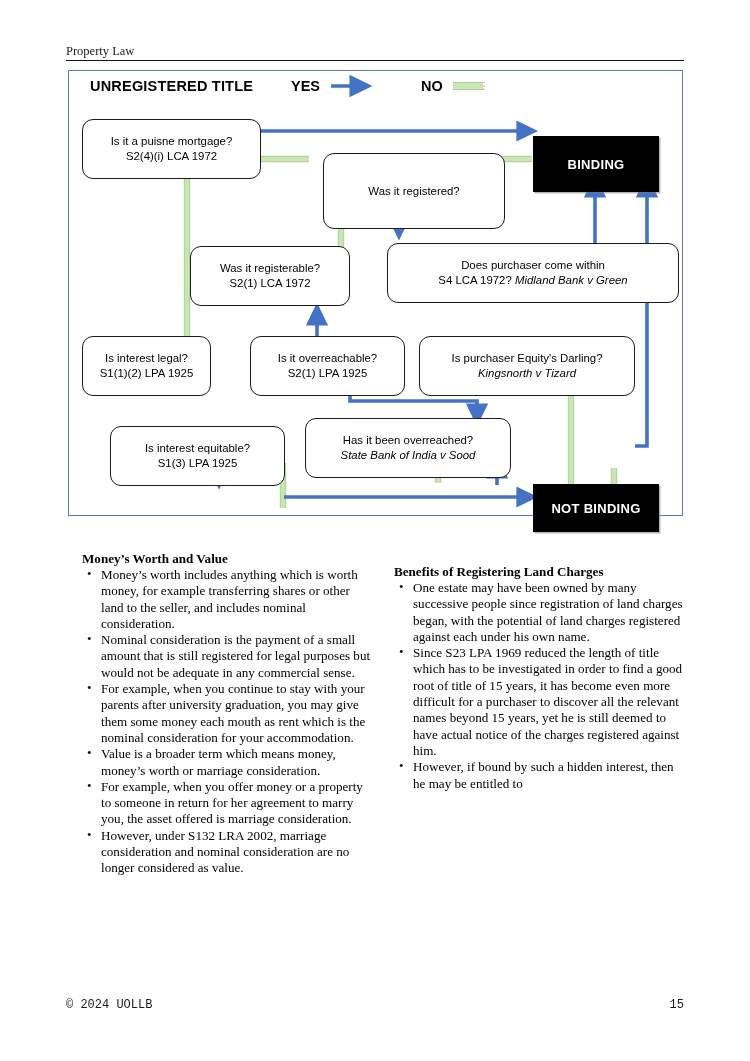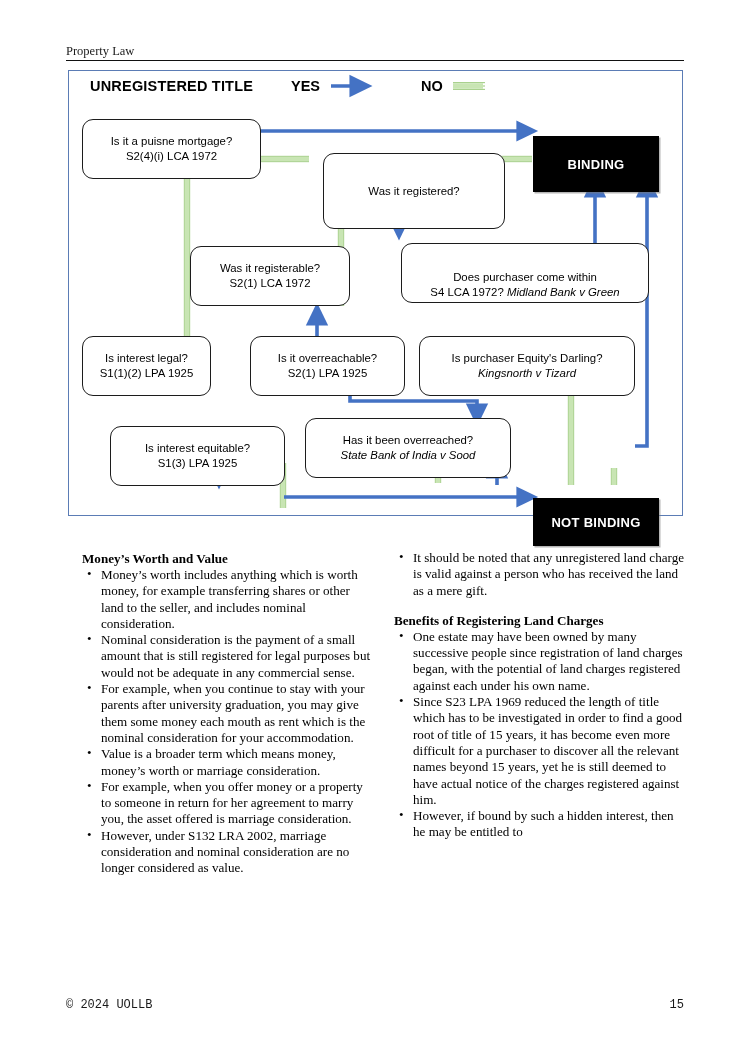--- a/index.html
+++ b/index.html
@@ -282,21 +282,21 @@
         </div>
       </div>
 
       <div class="node" style="left:121px; top:175px; width:160px; height:60px;">
         <div>
           <span>Was it registerable?</span><br>
           <span>S2(1) LCA 1972</span>
         </div>
       </div>
 
-      <div class="node" style="left:332px; top:172px; width:248px; height:60px;align-items:flex-end;">
+      <div class="node" style="left:318px; top:172px; width:292px; height:60px;">
         <div>
           <span>Does purchaser come within</span><br>
           <span>S4 LCA 1972? </span><i>Midland Bank v Green</i>
         </div>
       </div>
 
       <div class="node" style="left:13px; top:265px; width:129px; height:60px;">
         <div>
           <span>Is interest legal?</span><br>
           <span>S1(1)(2) LPA 1925</span>
@@ -328,21 +328,21 @@
         <div>
           <span>Has it been overreached?</span><br>
           <i>State Bank of India v Sood</i>
         </div>
       </div>
 
       <div class="terminal" style="left:464px; top:52px; width:126px; height:56px;">
         <span>BINDING</span>
       </div>
 
-      <div class="terminal" style="left:464px; top:414px; width:126px; height:48px;">
+      <div class="terminal" style="left:464px; top:400px; width:126px; height:48px;">
         <span>NOT BINDING</span>
       </div>
 
     </div>
   </div>
 
   <div class="body-cols">
 
     <div class="col col-left">
       <div class="sec-head">Money’s Worth and Value</div>
@@ -351,21 +351,20 @@
         <li>Nominal consideration is the payment of a small amount that is still registered for legal purposes but would not be adequate in any commercial sense.</li>
         <li>For example, when you continue to stay with your parents after university graduation, you may give them some money each mouth as rent which is the nominal consideration for your accommodation.</li>
         <li>Value is a broader term which means money, money’s worth or marriage consideration.</li>
         <li>For example, when you offer money or a property to someone in return for her agreement to marry you, the asset offered is marriage consideration.</li>
         <li>However, under S132 LRA 2002, marriage consideration and nominal consideration are no longer considered as value.</li>
       </ul>
     </div>
 
     <div class="col col-right">
       <ul class="bullets">
-        <li>It should be noted that any unregistered land charge is valid against a person who has received the land as a mere gift.</li>
       </ul>
       <div class="sec-head spaced">Benefits of Registering Land Charges</div>
       <ul class="bullets">
         <li>One estate may have been owned by many successive people since registration of land charges began, with the potential of land charges registered against each under his own name.</li>
         <li>Since S23 LPA 1969 reduced the length of title which has to be investigated in order to find a good root of title of 15 years, it has become even more difficult for a purchaser to discover all the relevant names beyond 15 years, yet he is still deemed to have actual notice of the charges registered against him.</li>
         <li>However, if bound by such a hidden interest, then he may be entitled to</li>
       </ul>
     </div>
 
   </div>

